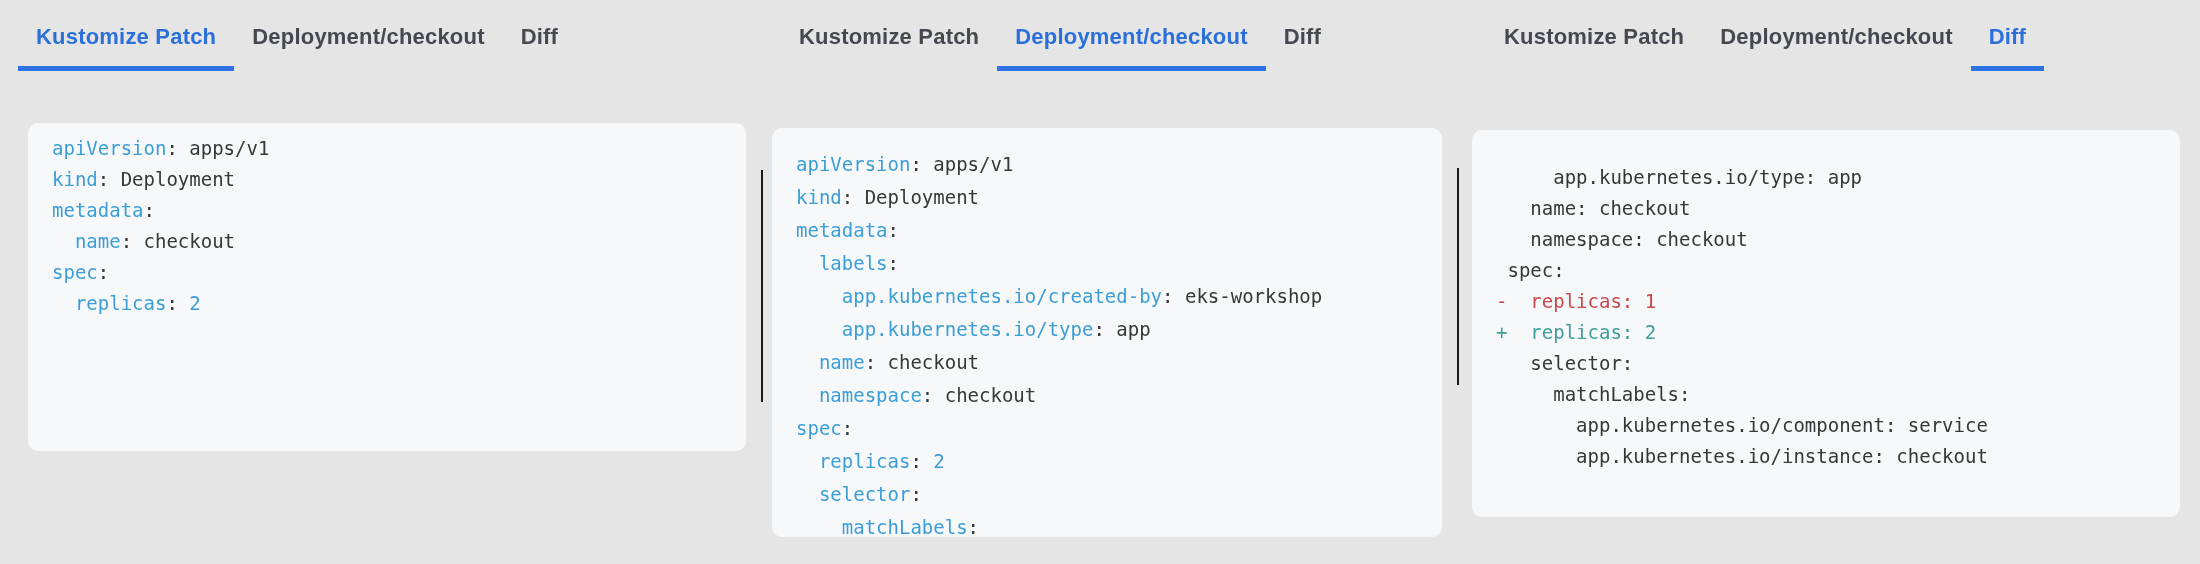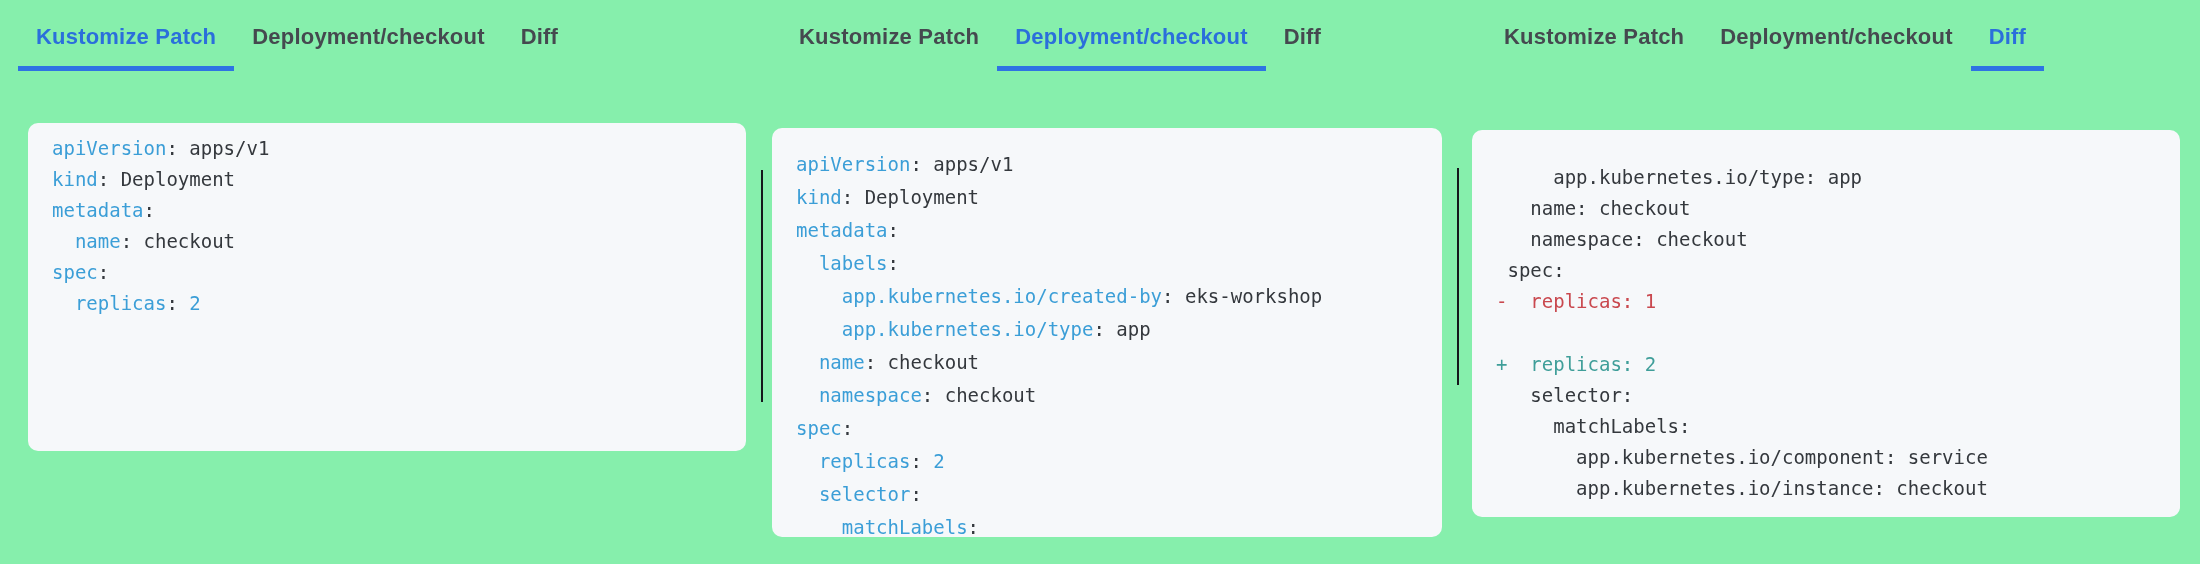--- a/index.html
+++ b/index.html
@@ -1,16 +1,16 @@
 <!DOCTYPE html>
 <html><head>
 <meta charset="utf-8">
 <style>
   html,body{margin:0;padding:0;background:#ffffff;}
-  .stage{position:relative;width:2200px;height:564px;overflow:hidden;background:#86efac;
+  .stage{position:relative;width:2200px;height:564px;overflow:hidden;background:#e5e5e5;
          font-family:"Liberation Sans",sans-serif;}
   .panel{position:absolute;top:0;height:564px;}
   .panel.p1{left:0;width:733px;}
   .panel.p2{left:733px;width:733px;}
   .panel.p3{left:1466px;width:734px;}
 
   .tabbar{display:flex;align-items:flex-end;}
   .p1 .tabbar{margin-left:18px;}
   .p2 .tabbar{margin-left:48px;}
   .p3 .tabbar{margin-left:20px;}
@@ -25,21 +25,21 @@
 
   .filehead{padding:32px 24px 26px;font-size:20.5px;font-weight:600;color:#3b4045;
             border-bottom:2px solid #e3e6ea;white-space:nowrap;}
   .code{padding:10px 24px 0;font-family:"DejaVu Sans Mono",monospace;font-size:19px;
         line-height:31px;white-space:pre;color:#34383d;}
   .p2 .code{padding-top:20px;line-height:33px;}
   .p3 .code{padding-top:32px;}
   .code .key{color:#3b9ed7;}
   .code .num{color:#3b9ed7;}
   .line.removed{color:#c9484e;}
-  .line.added{color:#3f9e99;margin-top:32px;}
+  .line.added{color:#3f9e99;}
 
   .vline{position:absolute;width:2px;background:#15181c;}
   .vline.v1{left:761px;top:170px;height:232px;}
   .vline.v2{left:1457px;top:168px;height:217px;}
 </style>
 </head>
 <body>
 
 <div class="stage">
 

